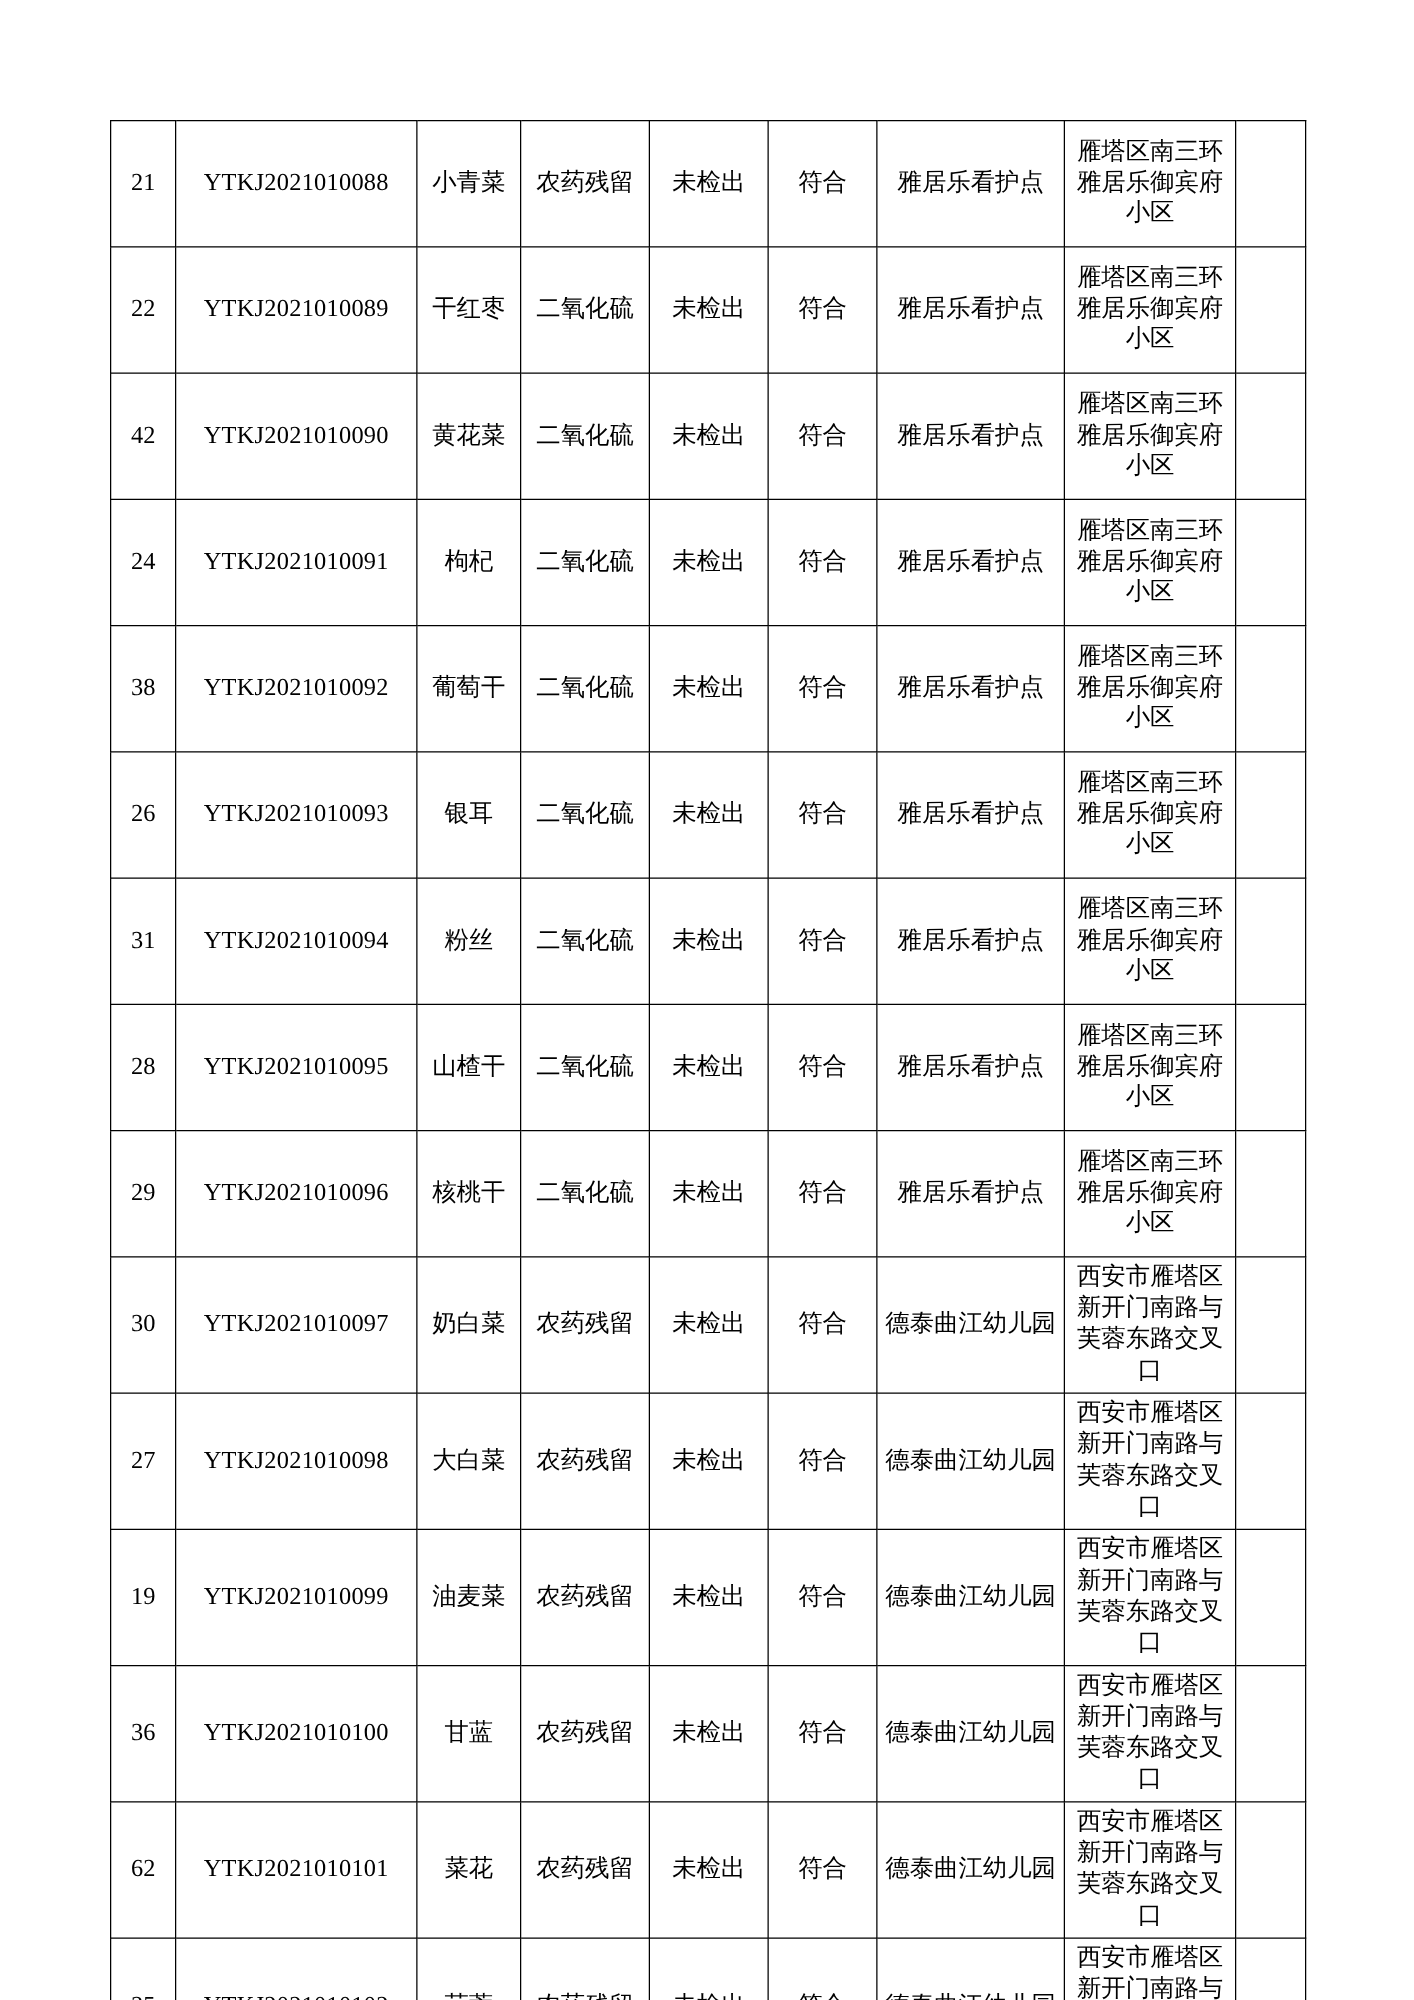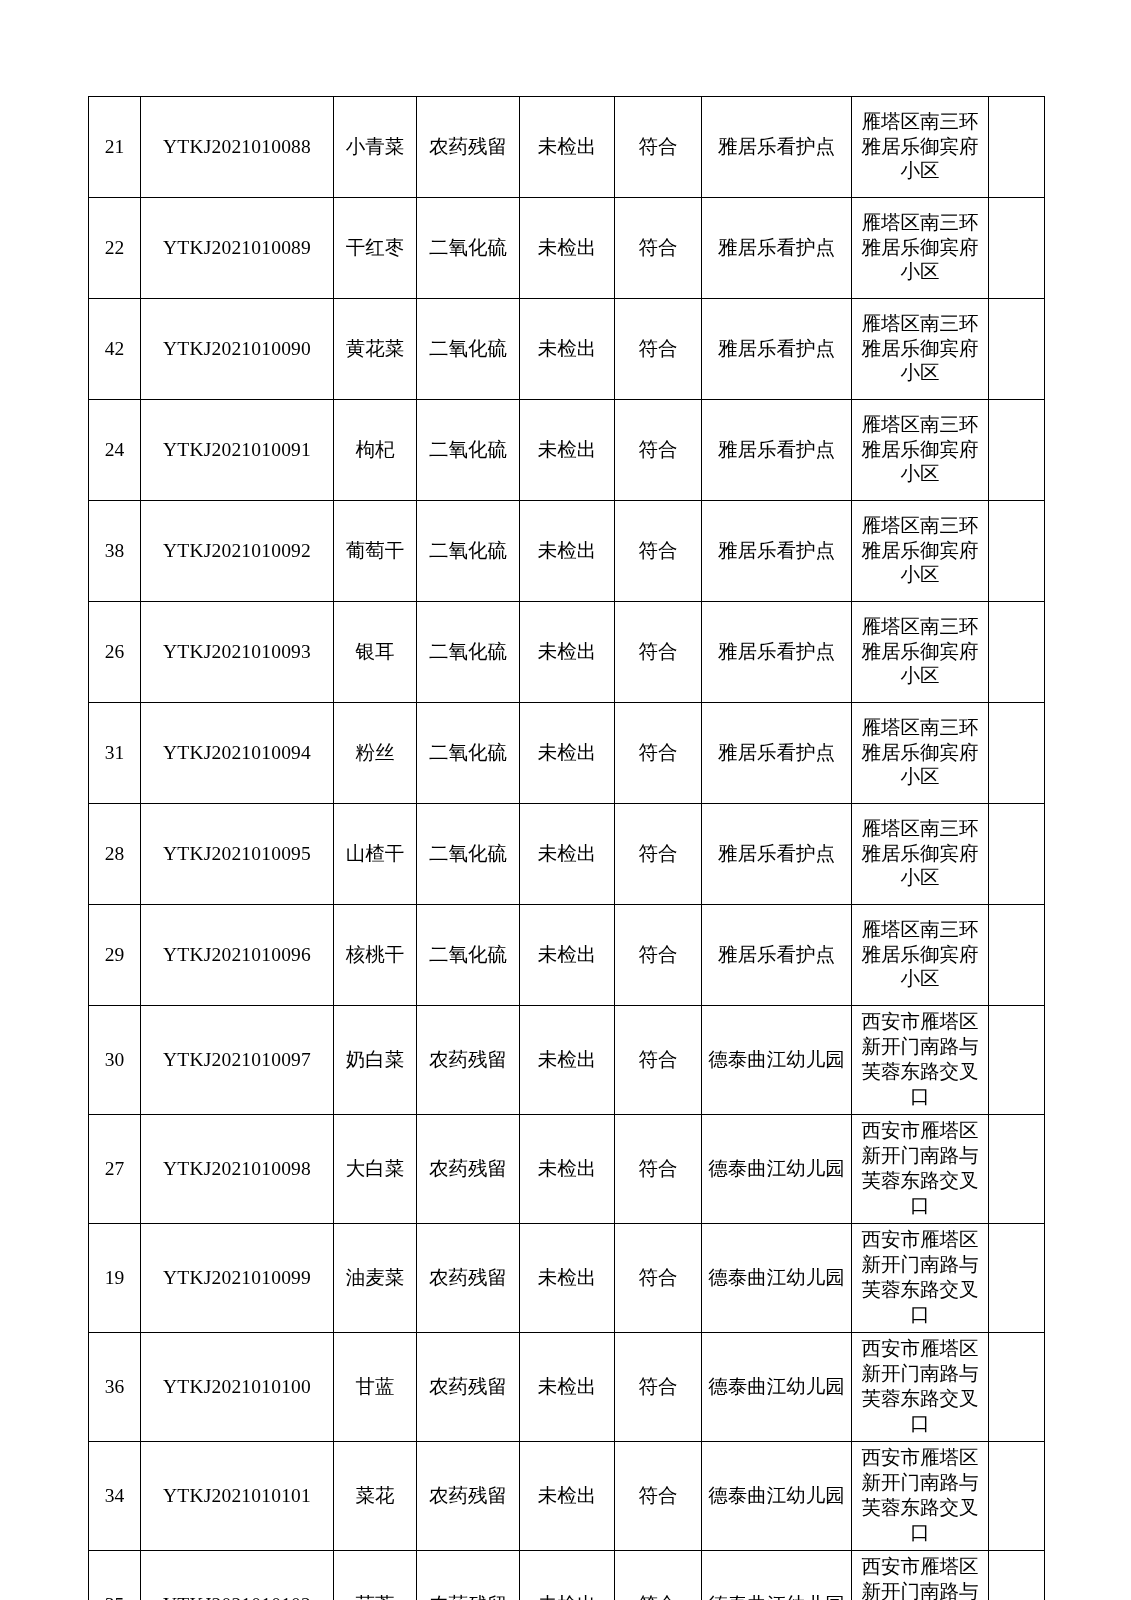--- a/index.html
+++ b/index.html
@@ -215,21 +215,21 @@
           <td class="code">YTKJ2021010100</td>
           <td class="sample">甘蓝</td>
           <td class="item">农药残留</td>
           <td class="result">未检出</td>
           <td class="verdict">符合</td>
           <td class="unit">德泰曲江幼儿园</td>
           <td class="addr">西安市雁塔区新开门南路与芙蓉东路交叉口</td>
           <td class="note"></td>
         </tr>
         <tr class="r-xtall">
-          <td class="idx">34</td>
+          <td class="idx">62</td>
           <td class="code">YTKJ2021010101</td>
           <td class="sample">菜花</td>
           <td class="item">农药残留</td>
           <td class="result">未检出</td>
           <td class="verdict">符合</td>
           <td class="unit">德泰曲江幼儿园</td>
           <td class="addr">西安市雁塔区新开门南路与芙蓉东路交叉口</td>
           <td class="note"></td>
         </tr>
         <tr class="r-xtall">

